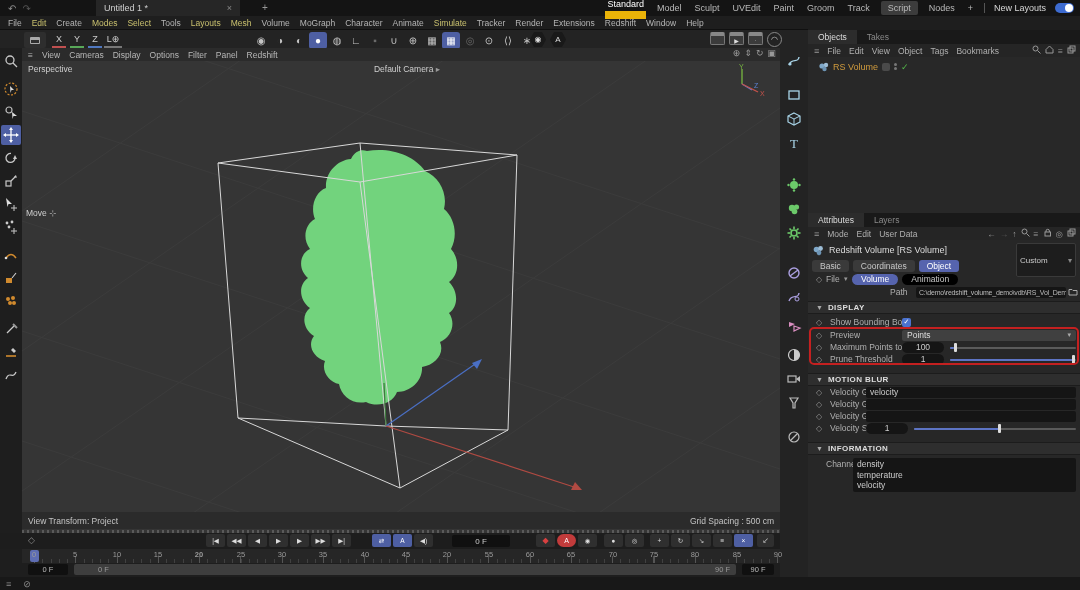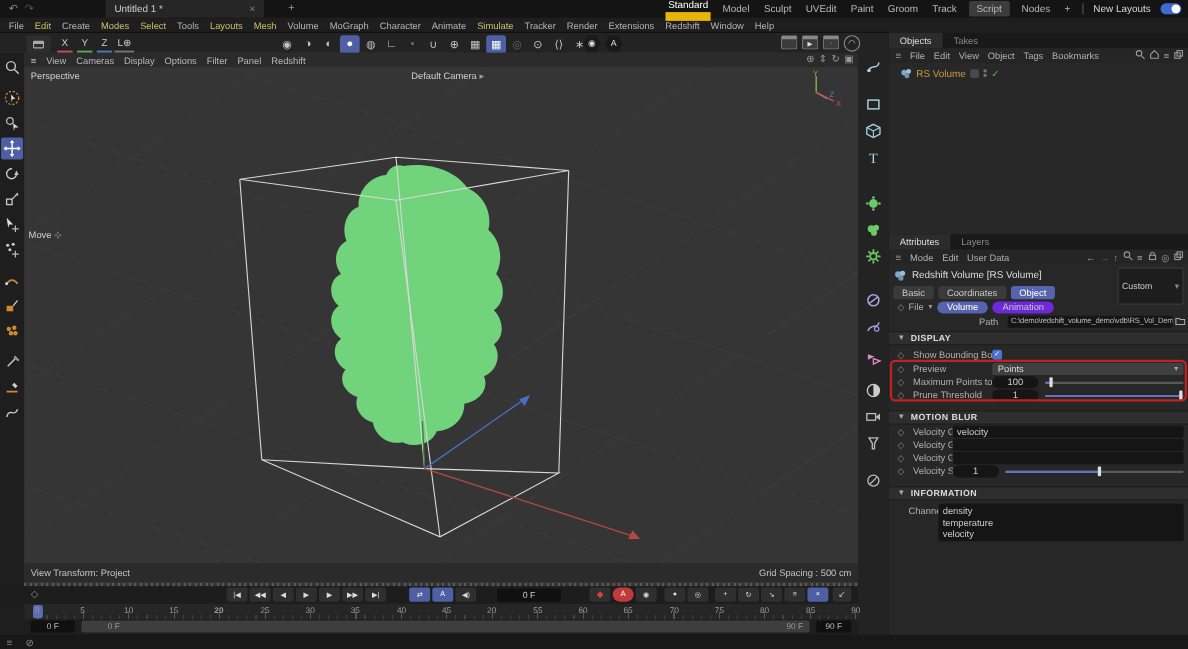--- a/index.html
+++ b/index.html
@@ -116,21 +116,21 @@
   #type-tabs{height:15px;display:flex;gap:4px;padding-left:4px;align-items:center}
   .ttab{height:12px;padding:0 8px;background:#3a3a3a;border-radius:3px;display:flex;align-items:center;
     font-size:8.5px;color:#c8c8c8}
   .ttab.active{background:#5664ae;color:#fff}
   #prop-title{height:12px;display:flex;align-items:center;padding-left:4px;color:#ddd;font-size:9px}
 
   .arow{height:12px;position:relative;display:flex;align-items:center}
   .arow .dia{position:absolute;left:8px;color:#8a8a8a;font-size:8px}
   .arow .albl{position:absolute;left:22px;color:#b0b0b0;font-size:8.5px;white-space:nowrap}
   .filebtns{position:absolute;left:44px;display:flex;gap:4px}
-  .fbtn{height:11px;padding:0 9px;border-radius:7px;background:#6d28d9;color:#c8c8c8;font-size:8.5px;
+  .fbtn{height:11px;padding:0 9px;border-radius:7px;background:#000000;color:#c8c8c8;font-size:8.5px;
     display:flex;align-items:center}
   .fbtn.active{background:#5664ae;color:#fff}
   .ddv{position:absolute;left:36px;color:#999;font-size:7px}
 
   #path-row{height:14px;position:relative;display:flex;align-items:center}
   #path-row .plbl{position:absolute;left:82px;color:#b0b0b0;font-size:8.5px}
   #path-input{position:absolute;left:108px;right:14px;height:11px;background:#151515;border-radius:2px;
     color:#bbb;font-size:7px;display:flex;align-items:center;padding:0 3px;overflow:hidden;white-space:nowrap;letter-spacing:-0.2px}
 
   .sect-head{height:13px;background:#2e2e2e;border-top:1px solid #1c1c1c;border-bottom:1px solid #1c1c1c;

